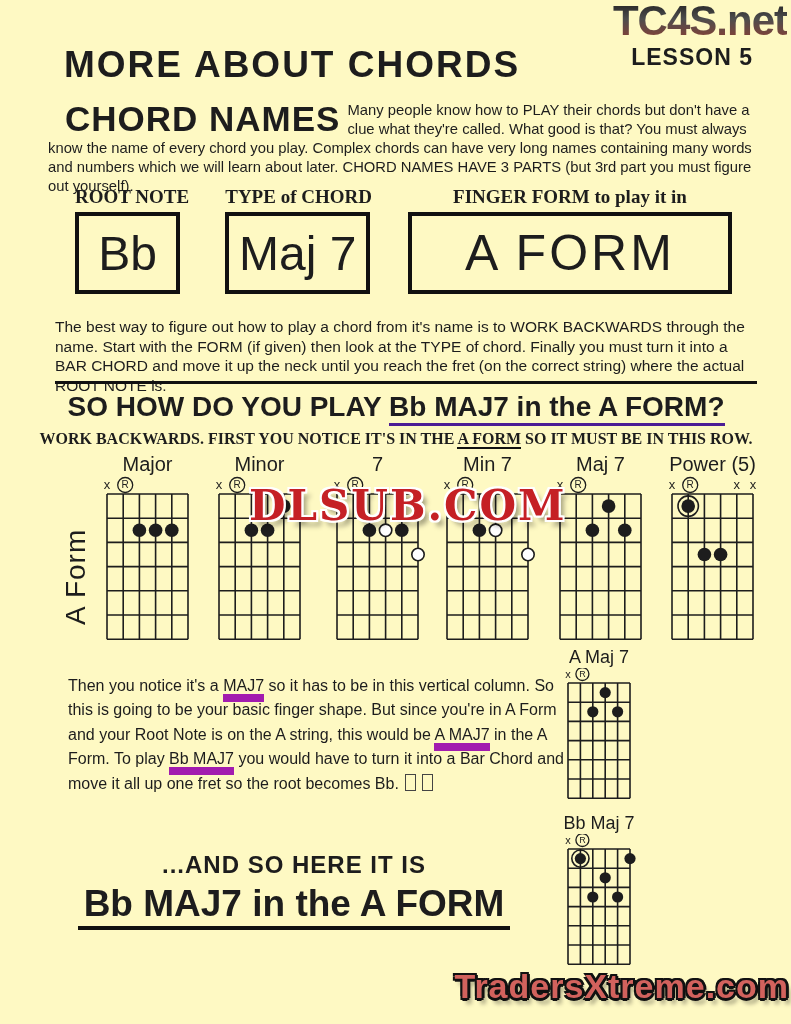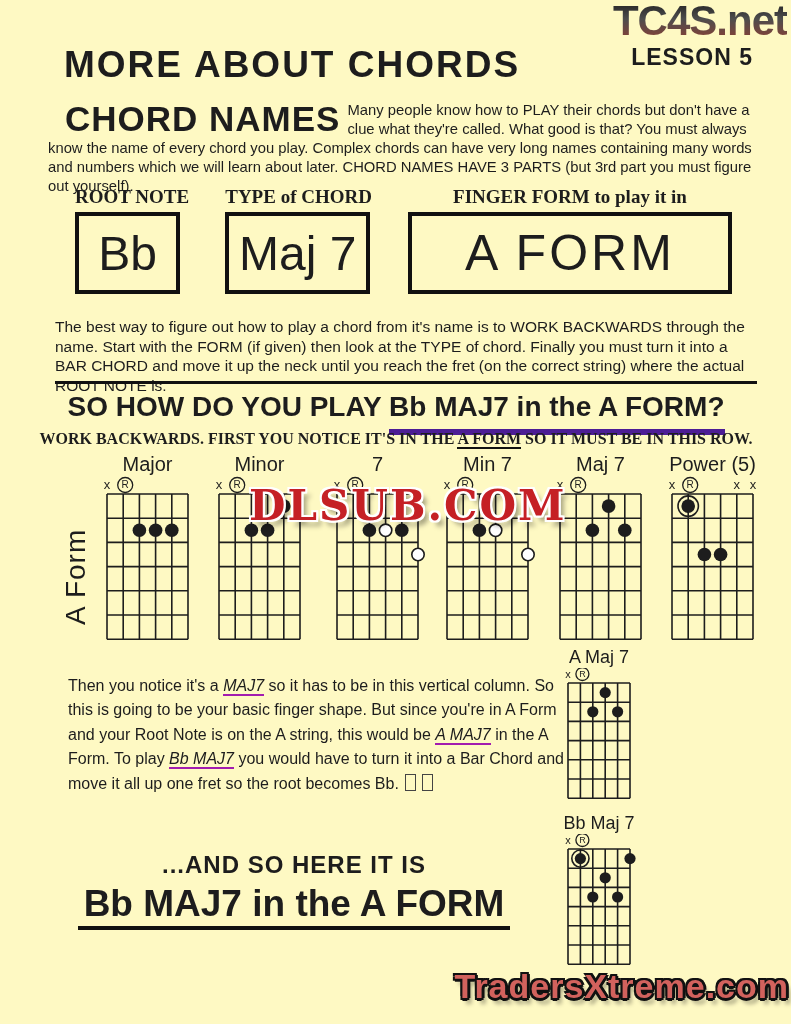--- a/index.html
+++ b/index.html
@@ -25,21 +25,21 @@
   .parts{left:75px;top:186px;display:flex;gap:36px;}
   .part{text-align:center;}
   .part-label{font-size:19px;font-weight:800;margin-bottom:4px;white-space:nowrap;font-family:Liberation Serif, serif;}
   .part-box{border:4px solid #111;height:74px;display:flex;align-items:center;justify-content:center;font-weight:400;}
   .pb1{width:97px;font-size:48px;}
   .pb2{width:137px;font-size:48px;}
   .pb3{width:316px;font-size:50px;letter-spacing:3px;}
   .para1{left:55px;top:317px;width:706px;font-size:15.5px;line-height:19.5px;}
   .rule{left:55px;top:381px;width:702px;height:3px;background:#111;}
   .question{left:36px;top:391px;width:720px;text-align:center;font-size:28px;font-weight:800;white-space:nowrap;}
-  .question .u{border-bottom:6px solid #4c1d95;padding-bottom:7px;}
+  .question .u{border-bottom:3px solid #4c1d95;padding-bottom:1px;}
   .notice{left:36px;top:430px;width:720px;text-align:center;font-size:16px;font-weight:700;white-space:nowrap;font-family:Liberation Serif, serif;}
   .notice .u{border-bottom:2px solid #111;padding-bottom:0px;}
   
   .form-label{left:60px;top:625px;transform:rotate(-90deg);transform-origin:top left;
     font-size:28px;width:110px;letter-spacing:1px;}
   .dg{width:121px;text-align:center;}
   .dg-small{width:102px;text-align:center;}
   .dg-title{font-size:20px;line-height:23px;white-space:nowrap;}
   .dg-small .dg-title{font-size:18px;line-height:22px;}
   .d0{left:87px;top:453px;}  .d1{left:199px;top:453px;} .d2{left:317px;top:453px;}
@@ -49,21 +49,21 @@
   
   .watermark{
     left:249px;top:481px;z-index:6;
     font-family:"DejaVu Serif","Liberation Serif",serif;font-weight:bold;
     font-size:42px;letter-spacing:2px;color:#c52025;
     text-shadow:-2px -2px 0 #fff,2px -2px 0 #fff,-2px 2px 0 #fff,2px 2px 0 #fff,
                 0 -2px 0 #fff,0 2px 0 #fff,-2px 0 0 #fff,2px 0 0 #fff,
                 5px 6px 5px rgba(0,0,0,0.35);
   }
   .explain{left:68px;top:674px;width:502px;font-size:16px;line-height:24.4px;}
-  .explain .u{border-bottom:2px solid #a21caf;font-style:italic;}
+  .explain .u{border-bottom:8px solid #a21caf;}
   .tofu{display:inline-block;width:9px;height:15px;border:1.5px solid #444;margin-left:6px;vertical-align:-2px;}
   .conc1{left:55px;top:851px;width:478px;text-align:center;font-size:24px;font-weight:800;letter-spacing:1px;white-space:nowrap;}
   .conc2{left:55px;top:883px;width:478px;text-align:center;white-space:nowrap;}
   .conc2 span{font-size:37px;font-weight:800;border-bottom:4px solid #111;padding:0 6px 2px 6px;}
   .footer{
     right:2px;top:967px;font-size:34px;font-weight:800;letter-spacing:1px;color:#d2625d;
     text-shadow:-2px -2px 0 #111,2px -2px 0 #111,-2px 2px 0 #111,2px 2px 0 #111,
                 0 3px 0 #111,3px 0 0 #111,0 -2px 0 #111,4px 6px 4px rgba(0,0,0,0.35);
   }
   svg{display:block;margin:0 auto;}

